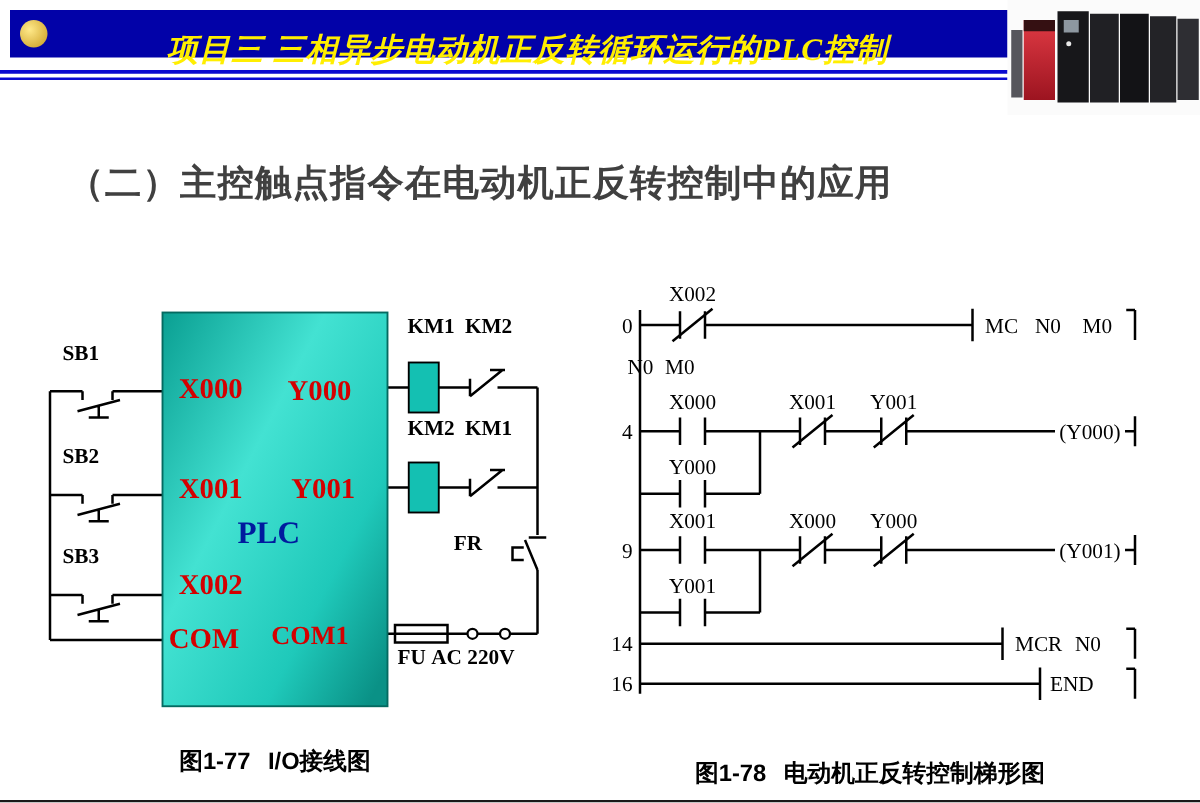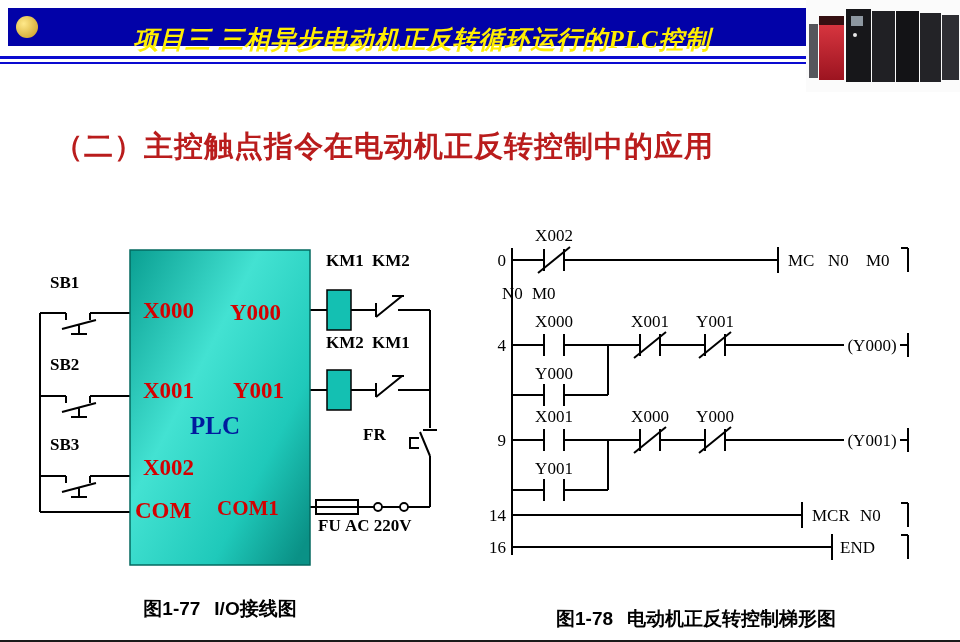--- a/index.html
+++ b/index.html
@@ -24,21 +24,21 @@
   .pm-red-cap { position:absolute; left:0; top:0; width:100%; height:9px; background:#351012; }
   .pm-b1 { left:40px;  top:9px;  width:25px; height:73px; background:#17171a; }
   .pm-win { position:absolute; left:5px; top:7px; width:12px; height:10px; background:#8d97a0; }
   .pm-dot { position:absolute; left:7px; top:24px; width:4px; height:4px; background:#e8e8e8; border-radius:50%; }
   .pm-b2 { left:66px;  top:11px; width:23px; height:71px; background:#202024; }
   .pm-b3 { left:90px;  top:11px; width:23px; height:71px; background:#131316; }
   .pm-b4 { left:114px; top:13px; width:21px; height:69px; background:#232327; }
   .pm-b5 { left:136px; top:15px; width:17px; height:65px; background:#2e2e33; }
 
   
-  .page-title { position:absolute; left:54px; top:127px; font-size:29px; font-weight:bold; color:#b91c1c;
+  .page-title { position:absolute; left:54px; top:127px; font-size:29px; font-weight:bold; color:#404040;
                 letter-spacing:1px; white-space:nowrap; }
 
   
   .io-svg     { position:absolute; left:20px;  top:228px; width:450px; height:360px; }
   .ladder-svg { position:absolute; left:480px; top:225px; width:470px; height:350px; }
 
   svg text { font-family:"Liberation Serif", serif; }
   .wire   { stroke:#000; stroke-width:2;   fill:none; }
   .t-red   { fill:#d40000; font-size:23px; font-weight:bold; }
   .t-red-s { fill:#d40000; font-size:21px; font-weight:bold; }

